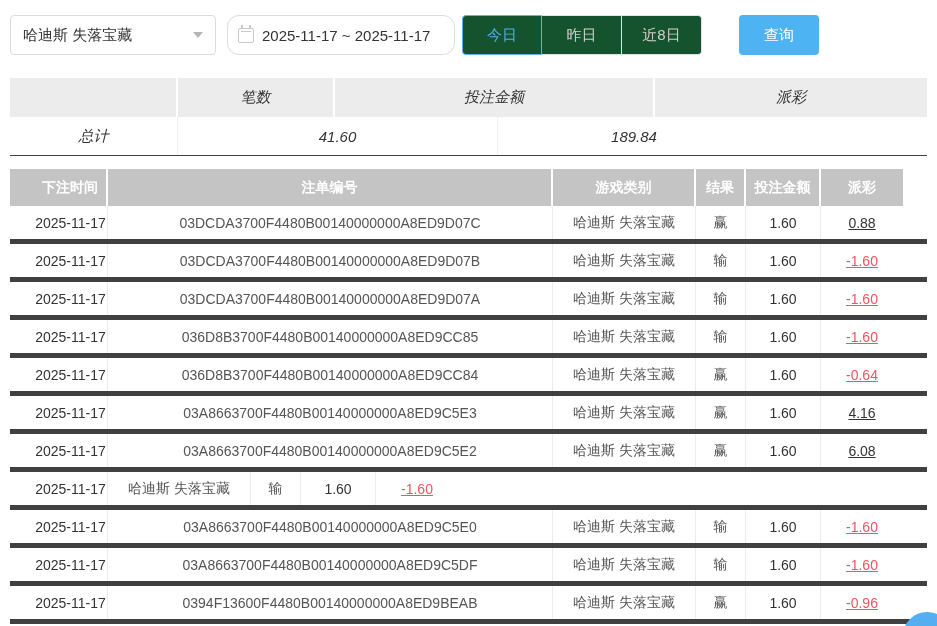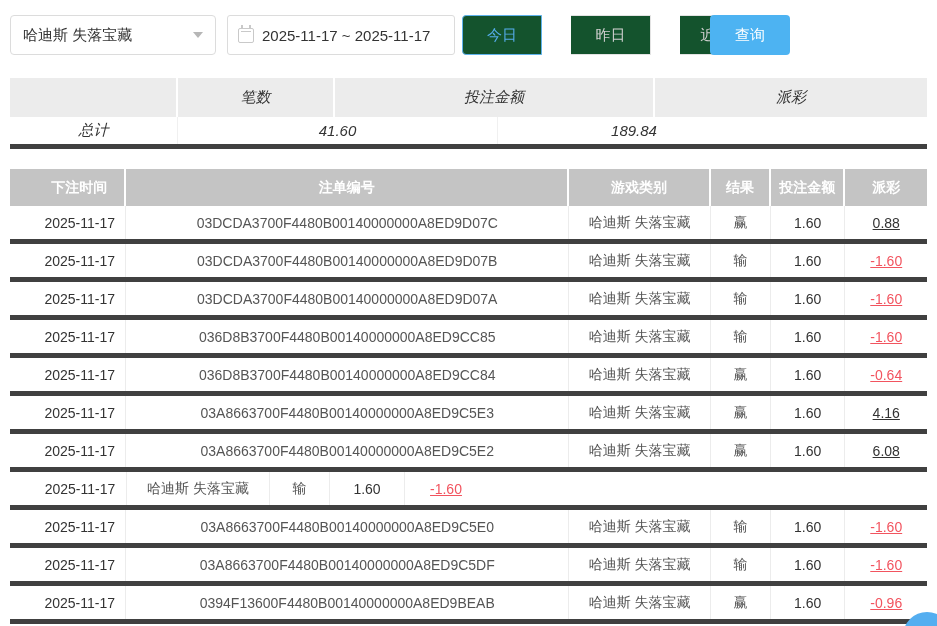--- a/index.html
+++ b/index.html
@@ -1,69 +1,69 @@
 <!DOCTYPE html>
 <html><head>
 <meta charset="utf-8">
 <style>
   * { margin:0; padding:0; box-sizing:border-box; }
   html,body { width:937px; height:626px; overflow:hidden; background:#fff;
     font-family:"Liberation Sans","DejaVu Sans",sans-serif; color:#333; }
-  .abs { position:absolute;gap:29px; }
+  .abs { position:absolute; }
 
   
   .select-box { left:10px; top:15px; width:206px; height:40px;
     border:1px solid #dcdcdc; border-radius:4px; display:flex; align-items:center;
     padding:0 12px; font-size:15px; cursor:pointer; background:#fff; }
   .select-box .caret { margin-left:auto; width:0; height:0;
     border-left:5px solid transparent; border-right:5px solid transparent;
     border-top:6px solid #b6b6b6; }
   .date-box { left:227px; top:15px; width:228px; height:40px;
-    border:1px solid #dcdcdc; border-radius:3px; display:flex; align-items:center;
+    border:1px solid #dcdcdc; border-radius:12px; display:flex; align-items:center;
     padding:0 10px; font-size:15px; background:#fff; gap:8px; }
   .cal-icon { width:16px; height:15px; border:1.5px solid #c9c9c9; border-radius:2px;
     position:relative; flex:0 0 auto; }
   .cal-icon:before { content:""; position:absolute; left:2px; right:2px; top:2.5px;
     border-top:1.5px solid #c9c9c9; }
   .cal-icon:after { content:""; position:absolute; left:2px; top:-4px; width:2px; height:3px;
     background:#c9c9c9; box-shadow:8px 0 0 #c9c9c9; }
   .quick-group { left:462px; top:15px; height:40px; display:flex; }
   .quick-btn { width:80px; height:40px; background:#14532d; font-size:15px;
     border:1px solid #e3e3e3; border-left-width:0; color:#cfcfcf; cursor:pointer;
     display:flex; align-items:center; justify-content:center; }
   .quick-btn:first-child { border-left-width:1px; border-radius:4px 0 0 4px; }
   .quick-btn:last-child { border-radius:0 4px 4px 0; }
   .quick-btn.active { border:1px solid #5fb2ec; color:#55acea; position:relative; z-index:2; }
-  .query-btn { left:710px; top:15px; width:80px; height:40px; border:none;
+  .query-btn { left:739px; top:15px; width:80px; height:40px; border:none;
     border-radius:4px; background:#4db3f2; color:#fff; font-size:15px; cursor:pointer; }
 
   
   .summary { left:10px; top:78px; width:917px; font-size:15px;font-style:italic; }
   .summary .hrow { display:flex; height:39px; }
   .summary .hcell { background:#ececec; display:flex; align-items:center;
     justify-content:center; border-right:2px solid #fff; }
   .summary .hcell:last-child { border-right:none; }
-  .summary .drow { display:flex; height:32px; border-bottom:5px solid #404040; }
+  .summary .drow { display:flex; height:39px; border-bottom:1px solid #404040; }
   .summary .dcell { display:flex; align-items:center; justify-content:center;
     border-right:1px solid #f0f0f0; background:#fff; }
   .summary .dcell:last-child { border-right:none; }
   .sc1 { width:168px; } .sc2 { width:157px; } .sc3 { width:320px; } .sc4 { width:272px; }
 
   
   .records { left:10px; top:169px; width:917px; font-size:14px; }
   .records .hrow { display:flex; height:37px; }
   .records .hcell { background:#c4c4c4; color:#fff; font-weight:bold;
     display:flex; align-items:center; justify-content:center; border-right:2px solid #fff; }
   .records .hcell:last-child { border-right:none; }
   .records .rrow { display:flex; height:38px; border-bottom:5px solid #404040; background:#fff;text-align:right; }
   .records .rcell { display:flex; align-items:center; justify-content:center;
     border-right:1px solid #ececec; overflow:hidden; white-space:nowrap; }
   .records .rcell:last-child { border-right:none;text-decoration:underline; }
-  .rc1 { width:117px;padding-left:24px; } .rc2 { width:445px; color:#555; }
-  .rc3 { width:143px; color:#555; } .rc4 { width:60px; color:#555; }
+  .rc1 { width:98px;padding-left:24px; } .rc2 { width:445px; color:#555; }
+  .rc3 { width:143px; color:#555; } .rc4 { width:50px; color:#555; }
   .rc5 { width:75px; } .rc6 { width:82px; }
   .rc6.neg { color:#f2545f; }
 
   
   .float-ball { left:903px; top:612px; width:48px; height:48px; border-radius:50%;
     background:#54aef0; cursor:pointer; }
 </style>
 </head>
 <body>
 

